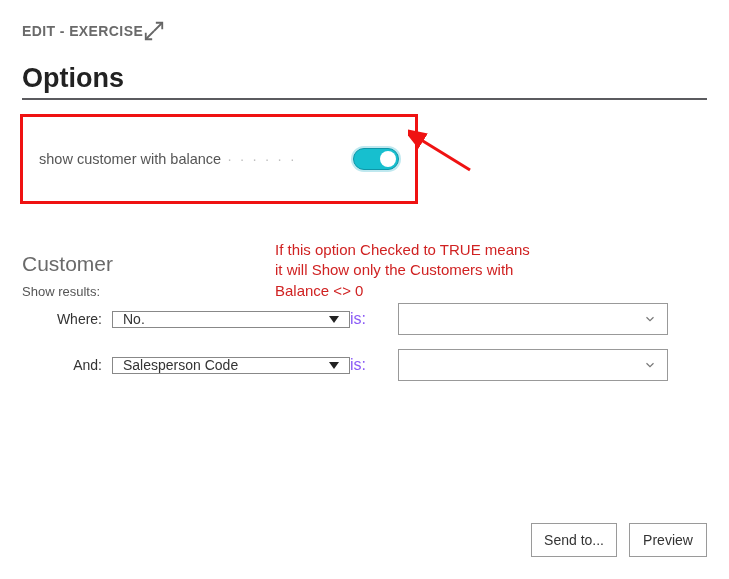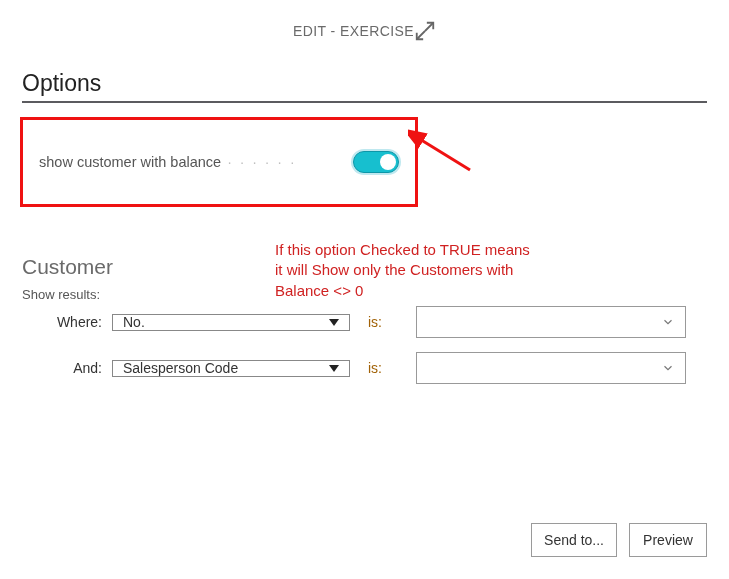--- a/index.html
+++ b/index.html
@@ -5,25 +5,25 @@
     * { box-sizing: border-box; margin: 0; padding: 0; }
     body {
       font-family: "Segoe UI", Tahoma, sans-serif;
       background: #fff;
       width: 729px;
       height: 579px;
       position: relative;
       color: #333;
     }
     .container { padding: 20px 22px; }
-    .header { display: flex; justify-content: center; align-items: center; margin-bottom: 28px; }
+    .header { display: flex; justify-content: flex-start; align-items: center; margin-bottom: 21px; font-weight: bold; }
     .win-title { font-size: 14px; color: #6a6a6a; letter-spacing: 0.4px; }
     .expand-icon { width: 22px; height: 22px; color: #666; cursor: pointer; }
     .section-title {
-      font-size: 23px; color: #222; font-weight: 400; padding-bottom: 2px;
+      font-size: 27px; color: #222; font-weight: 700; padding-bottom: 2px;
     }
     .section-rule { height: 2px; background: #5b5b5f; margin-top: 2px; margin-bottom: 14px; }
     .options-box {
       border: 3px solid #ef1212; width: 398px; height: 90px;
       display: flex; align-items: center; position: relative;
       margin-left: -2px;
     }
     .toggle-row { display: flex; align-items: center; width: 100%; padding: 0 16px; }
     .toggle-label { font-size: 14.5px; color: #555; }
     .dots { color: #bfbfbf; font-size: 14px; letter-spacing: 2px; margin: 0 8px 0 6px; }
@@ -45,21 +45,21 @@
     .cust-title { font-size: 21px; color: #6a6a6a; font-weight: 400; margin-bottom: 8px; }
     .show-results { font-size: 13px; color: #555; margin-bottom: 4px; }
     .filter-row { display: flex; align-items: center; margin-bottom: 14px; }
     .flabel { width: 90px; font-size: 14px; color: #333; text-align: right; padding-right: 10px; }
     .select {
       width: 238px; height: 17px; border: 1px solid #888; background: #fff;
       display: flex; align-items: center; justify-content: space-between;
       padding: 0 10px; font-size: 14px; color: #333; cursor: pointer;
     }
     .caret-down { width: 0; height: 0; border-left: 5px solid transparent; border-right: 5px solid transparent; border-top: 7px solid #222; }
-    .is-label { width: 48px; font-size: 14px; color: #a16207; margin-left: 18px; }
+    .is-label { width: 48px; font-size: 16px; color: #8b5cf6; }
     .value-box {
       flex: 1; height: 32px; border: 1px solid #999; display: flex; align-items: center; justify-content: flex-end; padding: 0 10px;
       cursor: pointer; max-width: 270px;
     }
     .chev { width: 14px; height: 14px; }
     .footer {
       position: absolute; right: 22px; bottom: 22px; display: flex; gap: 12px; border-radius: 17px;
     }
     .btn {
       min-width: 78px; height: 34px; border: 1px solid #9a9a9a; background: #fff; color: #333;

